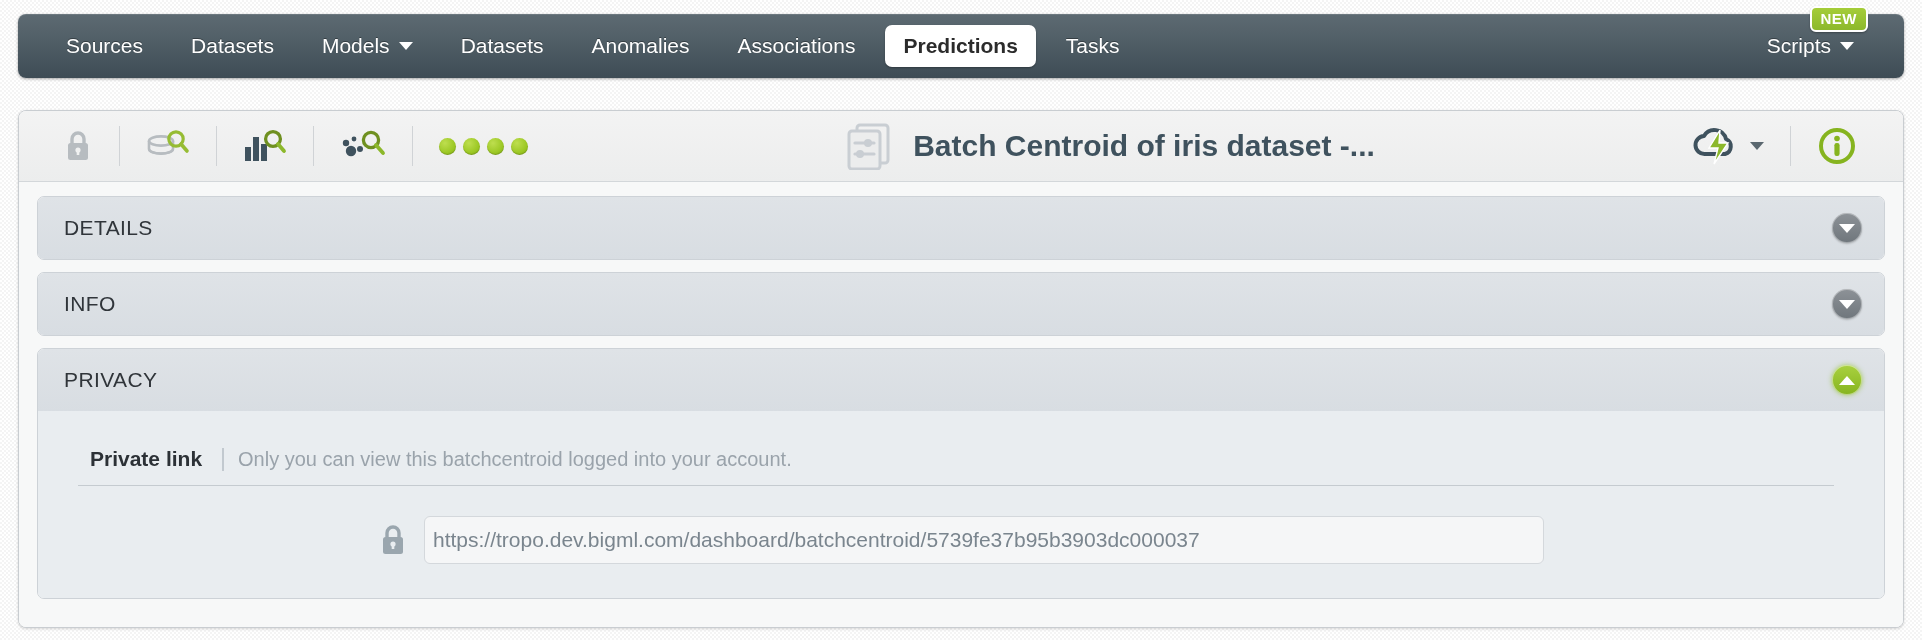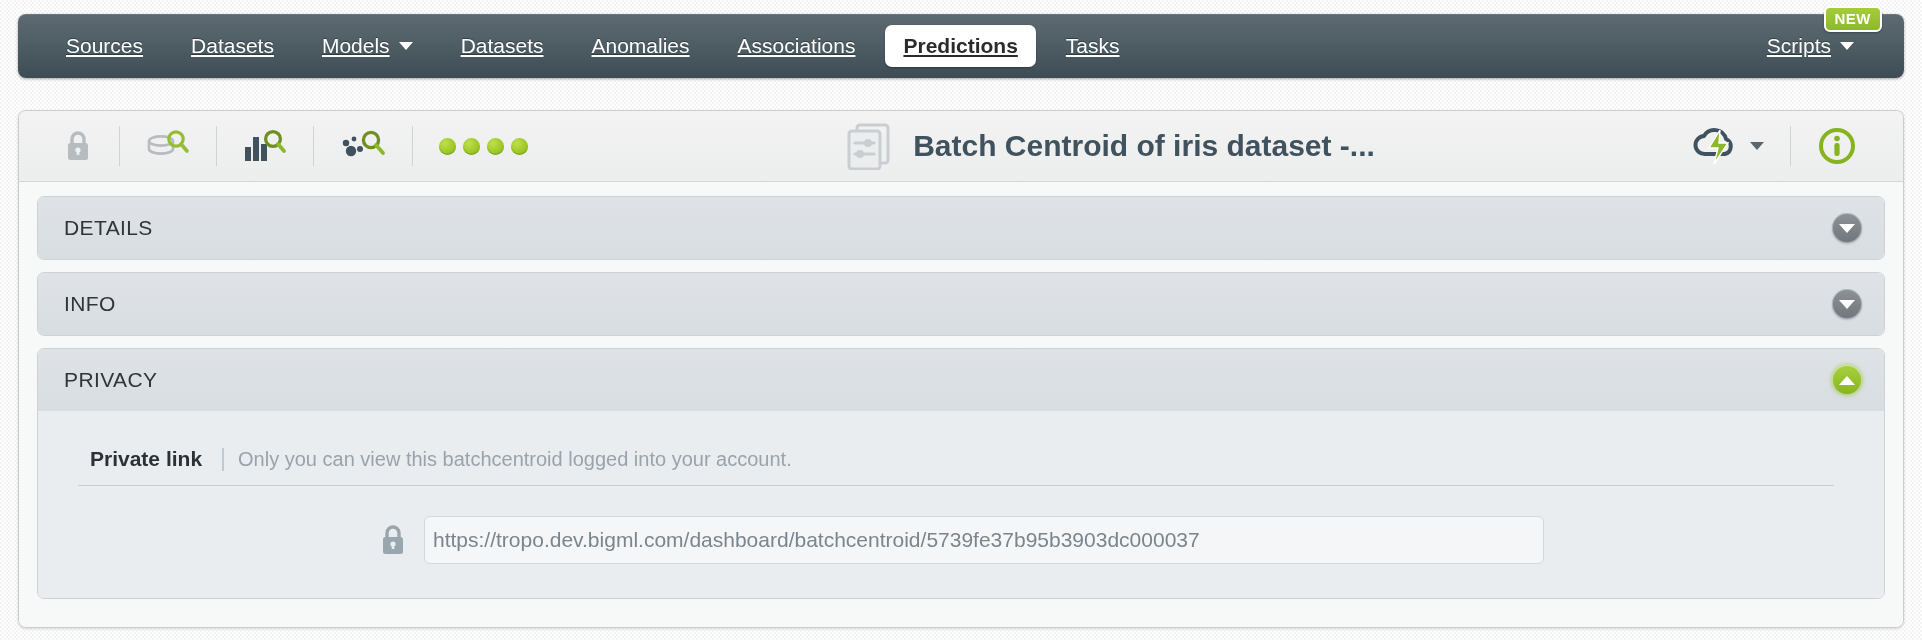--- a/index.html
+++ b/index.html
@@ -58,39 +58,38 @@
     font-size: 21px;
     padding: 9px 18px;
     margin: 0 6px;
     border-radius: 7px;
     white-space: nowrap;
     cursor: pointer;
     text-shadow: 0 -1px 0 rgba(0,0,0,0.35);
     display: flex;
     align-items: center;
     gap: 9px;
-    text-decoration: underline;
   }
   .nav-item.active {
     background: #ffffff;
     color: #2b2b2b;
     font-weight: bold;
     text-shadow: none;
     box-shadow: 0 1px 2px rgba(0,0,0,0.3);
   }
   .caret-down {
     display: inline-block;
     width: 0; height: 0;
     border-left: 7px solid transparent;
     border-right: 7px solid transparent;
     border-top: 8px solid #ffffff;
   }
   .badge-new {
     position: absolute;
-    right: 22px;
+    right: 36px;
     top: -8px;
     background: linear-gradient(to bottom, #a5cd39 0%, #8cb82b 100%);
     color: #ffffff;
     font-size: 15px;
     font-weight: bold;
     letter-spacing: 0.5px;
     padding: 3px 9px 4px 9px;
     border-radius: 6px;
     border: 2px solid #ffffff;
     line-height: 1;

